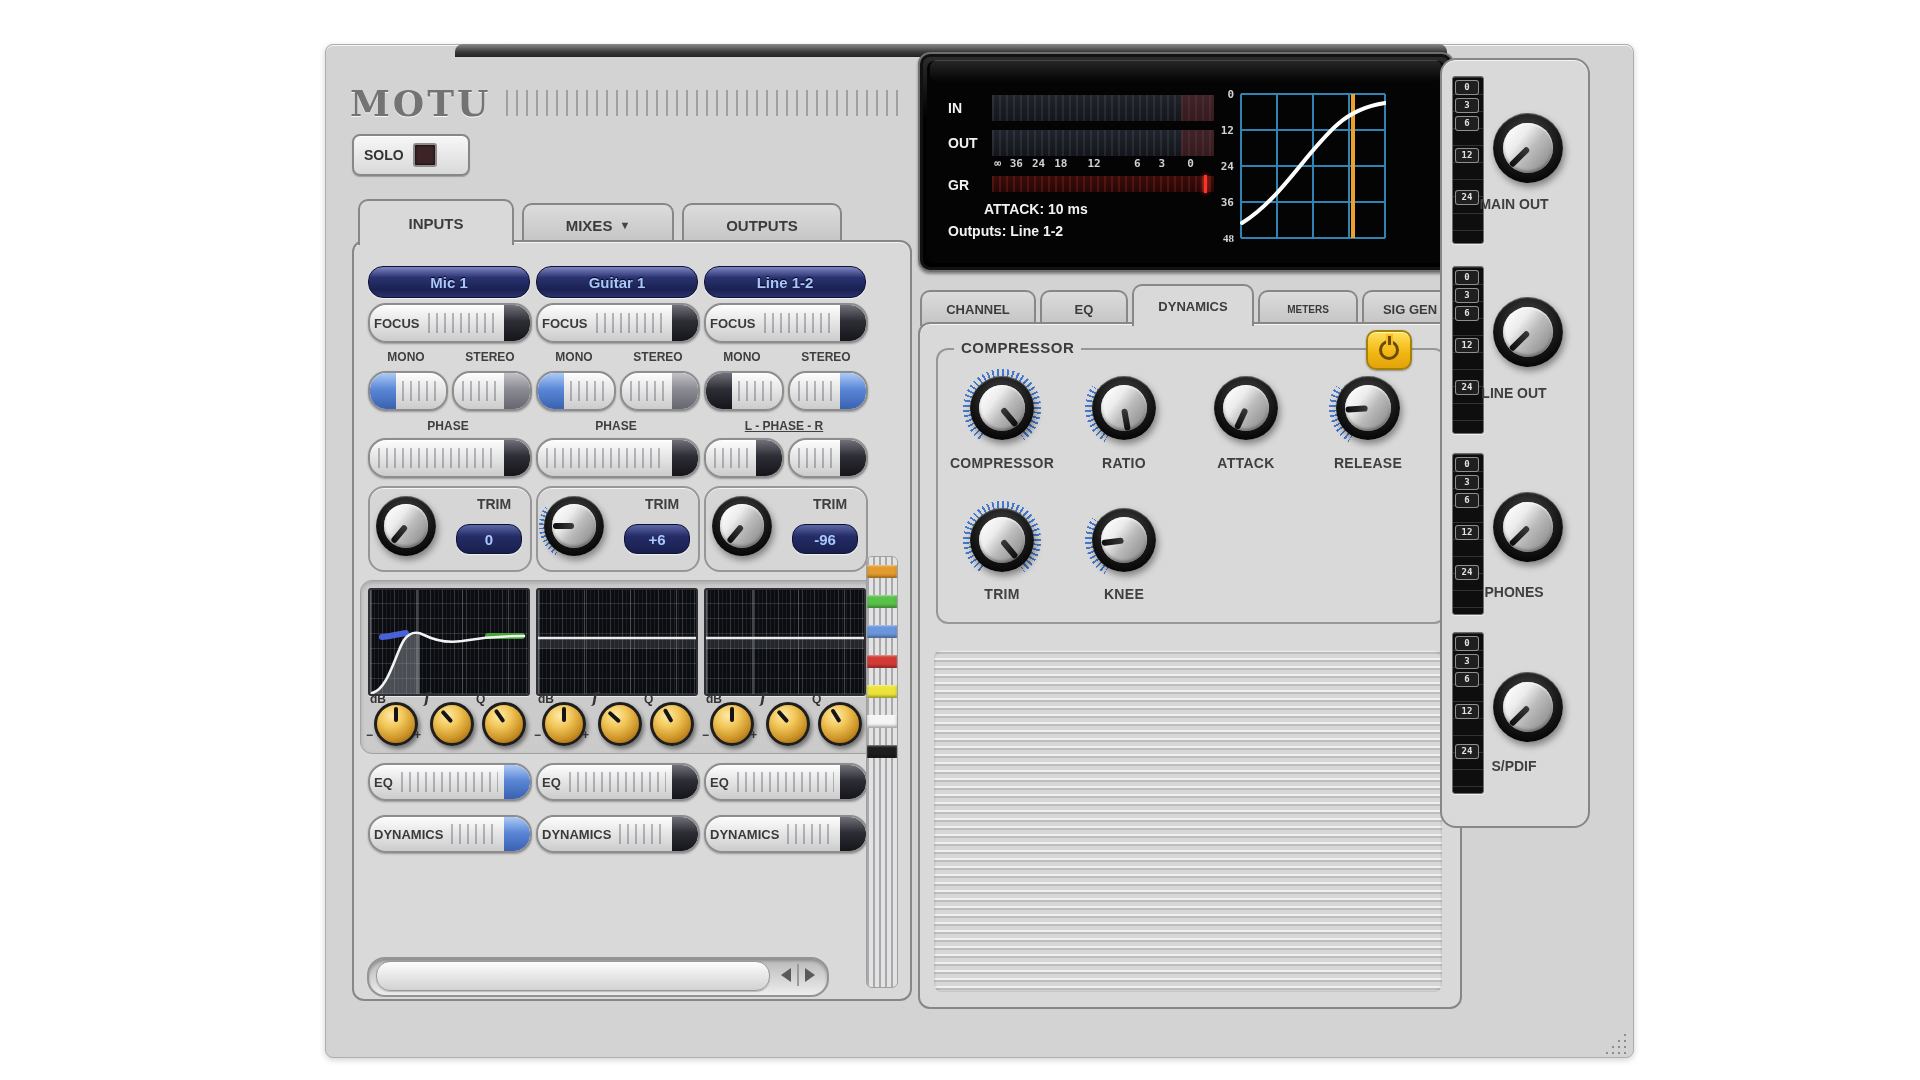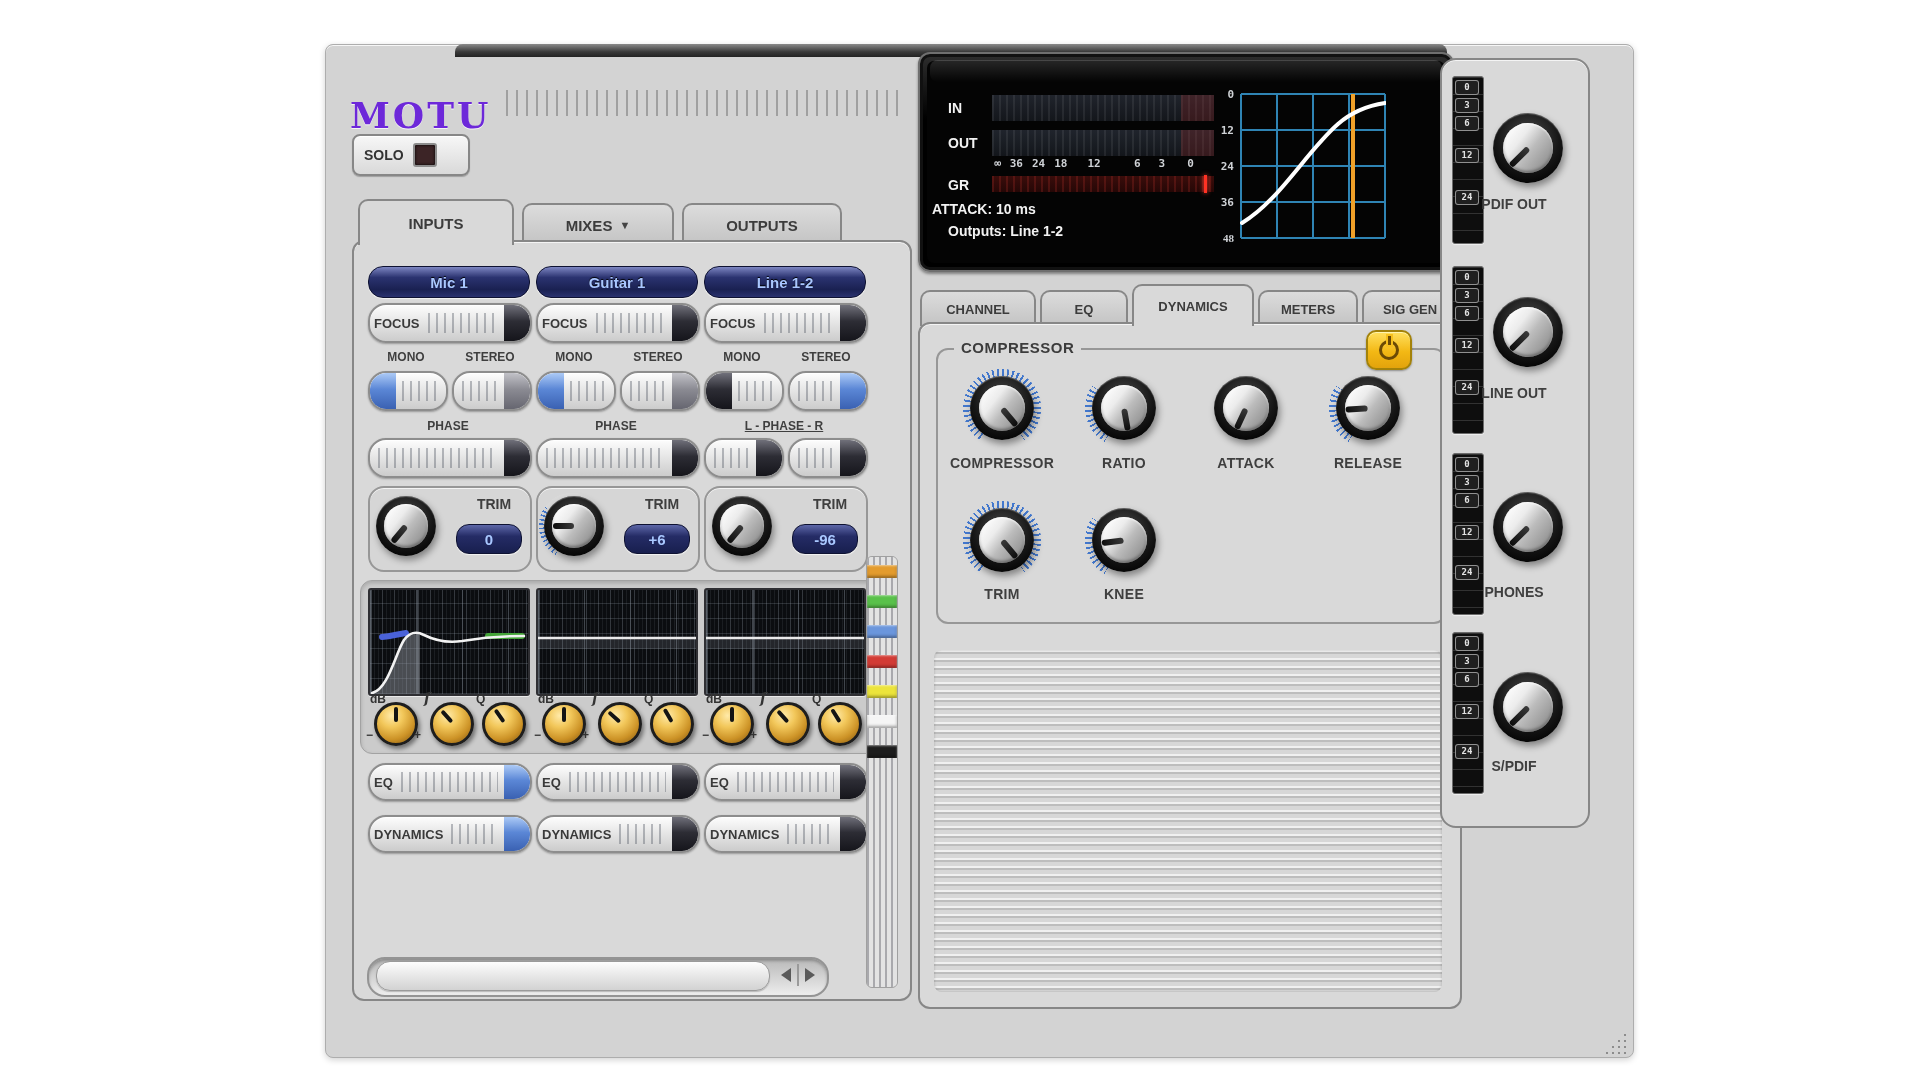--- a/index.html
+++ b/index.html
@@ -8,21 +8,21 @@
   .abs{position:absolute;}
 
   
   .win{left:325px;top:44px;width:1307px;height:1012px;background:#d3d3d3;
        border:1px solid #adadad;border-radius:8px;
        box-shadow:inset 0 1px 0 rgba(255,255,255,.8), 0 2px 6px rgba(0,0,0,.18);}
   .topbar{left:455px;top:44px;width:992px;height:13px;border-radius:8px 8px 0 0;
           background:linear-gradient(180deg,#8a8a8a,#3a3a3a 60%,#222);}
 
   
-  .logo{left:350px;top:94px;font:900 36px "DejaVu Serif",serif;color:#6d28d9;
+  .logo{left:350px;top:82px;font:900 36px "DejaVu Serif",serif;color:#737373;
         letter-spacing:3px;text-shadow:0 1px 0 rgba(255,255,255,.75);}
   .logo-ribs{left:506px;top:90px;width:396px;height:26px;opacity:.75;
         background:repeating-linear-gradient(90deg,#8f8f8f 0 2px,rgba(0,0,0,0) 2px 10px);}
 
   
   .btn{border:2px solid #878787;border-radius:8px;display:flex;align-items:center;
        background:linear-gradient(180deg,#f7f7f7,#d9d9d9);
        box-shadow:0 1px 1px rgba(0,0,0,.25), inset 0 1px 0 #fff;}
   .btn .lbl{font:bold 14px "Liberation Sans",sans-serif;color:#333;}
   .solo{left:352px;top:134px;width:104px;height:38px;padding-left:10px;}
@@ -447,21 +447,21 @@
     <span style="left:18%">24</span>
     <span style="left:28%">18</span>
     <span style="left:43%">12</span>
     <span style="left:64%">6</span>
     <span style="left:75%">3</span>
     <span style="left:88%">0</span>
   </div>
   <div class="lcdtxt" style="left:948px;top:177px;">GR</div>
   <div class="grmeter"></div>
   <div class="grtick"></div>
-  <div class="lcdtxt" style="left:932px;top:201px;text-align:center;">ATTACK: 10 ms</div>
+  <div class="lcdtxt" style="left:984px;top:201px;text-align:center;">ATTACK: 10 ms</div>
   <div class="lcdtxt" style="left:948px;top:223px;">Outputs: Line 1-2</div>
   <div class="gylabel" style="top:88px;">0</div>
   <div class="gylabel" style="top:124px;">12</div>
   <div class="gylabel" style="top:160px;">24</div>
   <div class="gylabel" style="top:196px;">36</div>
   <div class="gylabel" style="top:232px;font-family:Liberation Serif, serif;">48</div>
   <div class="abs" style="left:1240px;top:92px;width:146px;height:148px;z-index:3;">
     <svg viewBox="0 0 146 148" style="position:absolute;inset:0;">
       <g stroke="#2f84b4" stroke-width="2">
         <line x1="1" y1="2" x2="1" y2="146"></line>
@@ -482,21 +482,21 @@
 
   <div class="abs tab inactive" style="left:920px;top:290px;width:112px;height:34px;font-size:13px;">
       <span>CHANNEL</span>
     </div>
   <div class="abs tab inactive" style="left:1040px;top:290px;width:84px;height:34px;font-size:13px;">
       <span>EQ</span>
     </div>
   <div class="abs tab active" style="left:1132px;top:284px;width:118px;height:40px;font-size:13px;">
       <span>DYNAMICS</span>
     </div>
-  <div class="abs tab inactive" style="left:1258px;top:290px;width:96px;height:34px;font-size:13px;">
+  <div class="abs tab inactive" style="left:1258px;top:290px;width:96px;height:34px;font-size:10px;">
       <span>METERS</span>
     </div>
   <div class="abs tab inactive" style="left:1362px;top:290px;width:92px;height:34px;font-size:13px;">
       <span>SIG GEN</span>
     </div>
 
   <div class="abs panel" style="left:918px;top:322px;width:540px;height:683px;"></div>
   <div class="abs fieldset"></div>
   <div class="abs fieldset-lbl">COMPRESSOR</div>
   <div class="abs pwrbtn">
@@ -552,21 +552,21 @@
     <span class="mnum" style="top:4px">0</span>
     <span class="mnum" style="top:22px">3</span>
     <span class="mnum" style="top:40px">6</span>
     <span class="mnum" style="top:72px">12</span>
     <span class="mnum" style="top:114px">24</span>
     </div>
   <div class="knob abs" style="left:1493px;top:113px;width:70px;height:70px;">
     <span class="face"></span>
       <span class="ptr" style="transform:rotate(-135deg);"></span>
     </div>
-  <div class="olabel" style="top:196px;">PDIF OUT</div>
+  <div class="olabel" style="top:196px;">MAIN OUT</div>
 
   <div class="ometer" style="top:266px;height:166px;">
     <span class="mnum" style="top:4px">0</span>
     <span class="mnum" style="top:22px">3</span>
     <span class="mnum" style="top:40px">6</span>
     <span class="mnum" style="top:72px">12</span>
     <span class="mnum" style="top:114px">24</span>
     </div>
   <div class="knob abs" style="left:1493px;top:297px;width:70px;height:70px;">
     <span class="face"></span>

